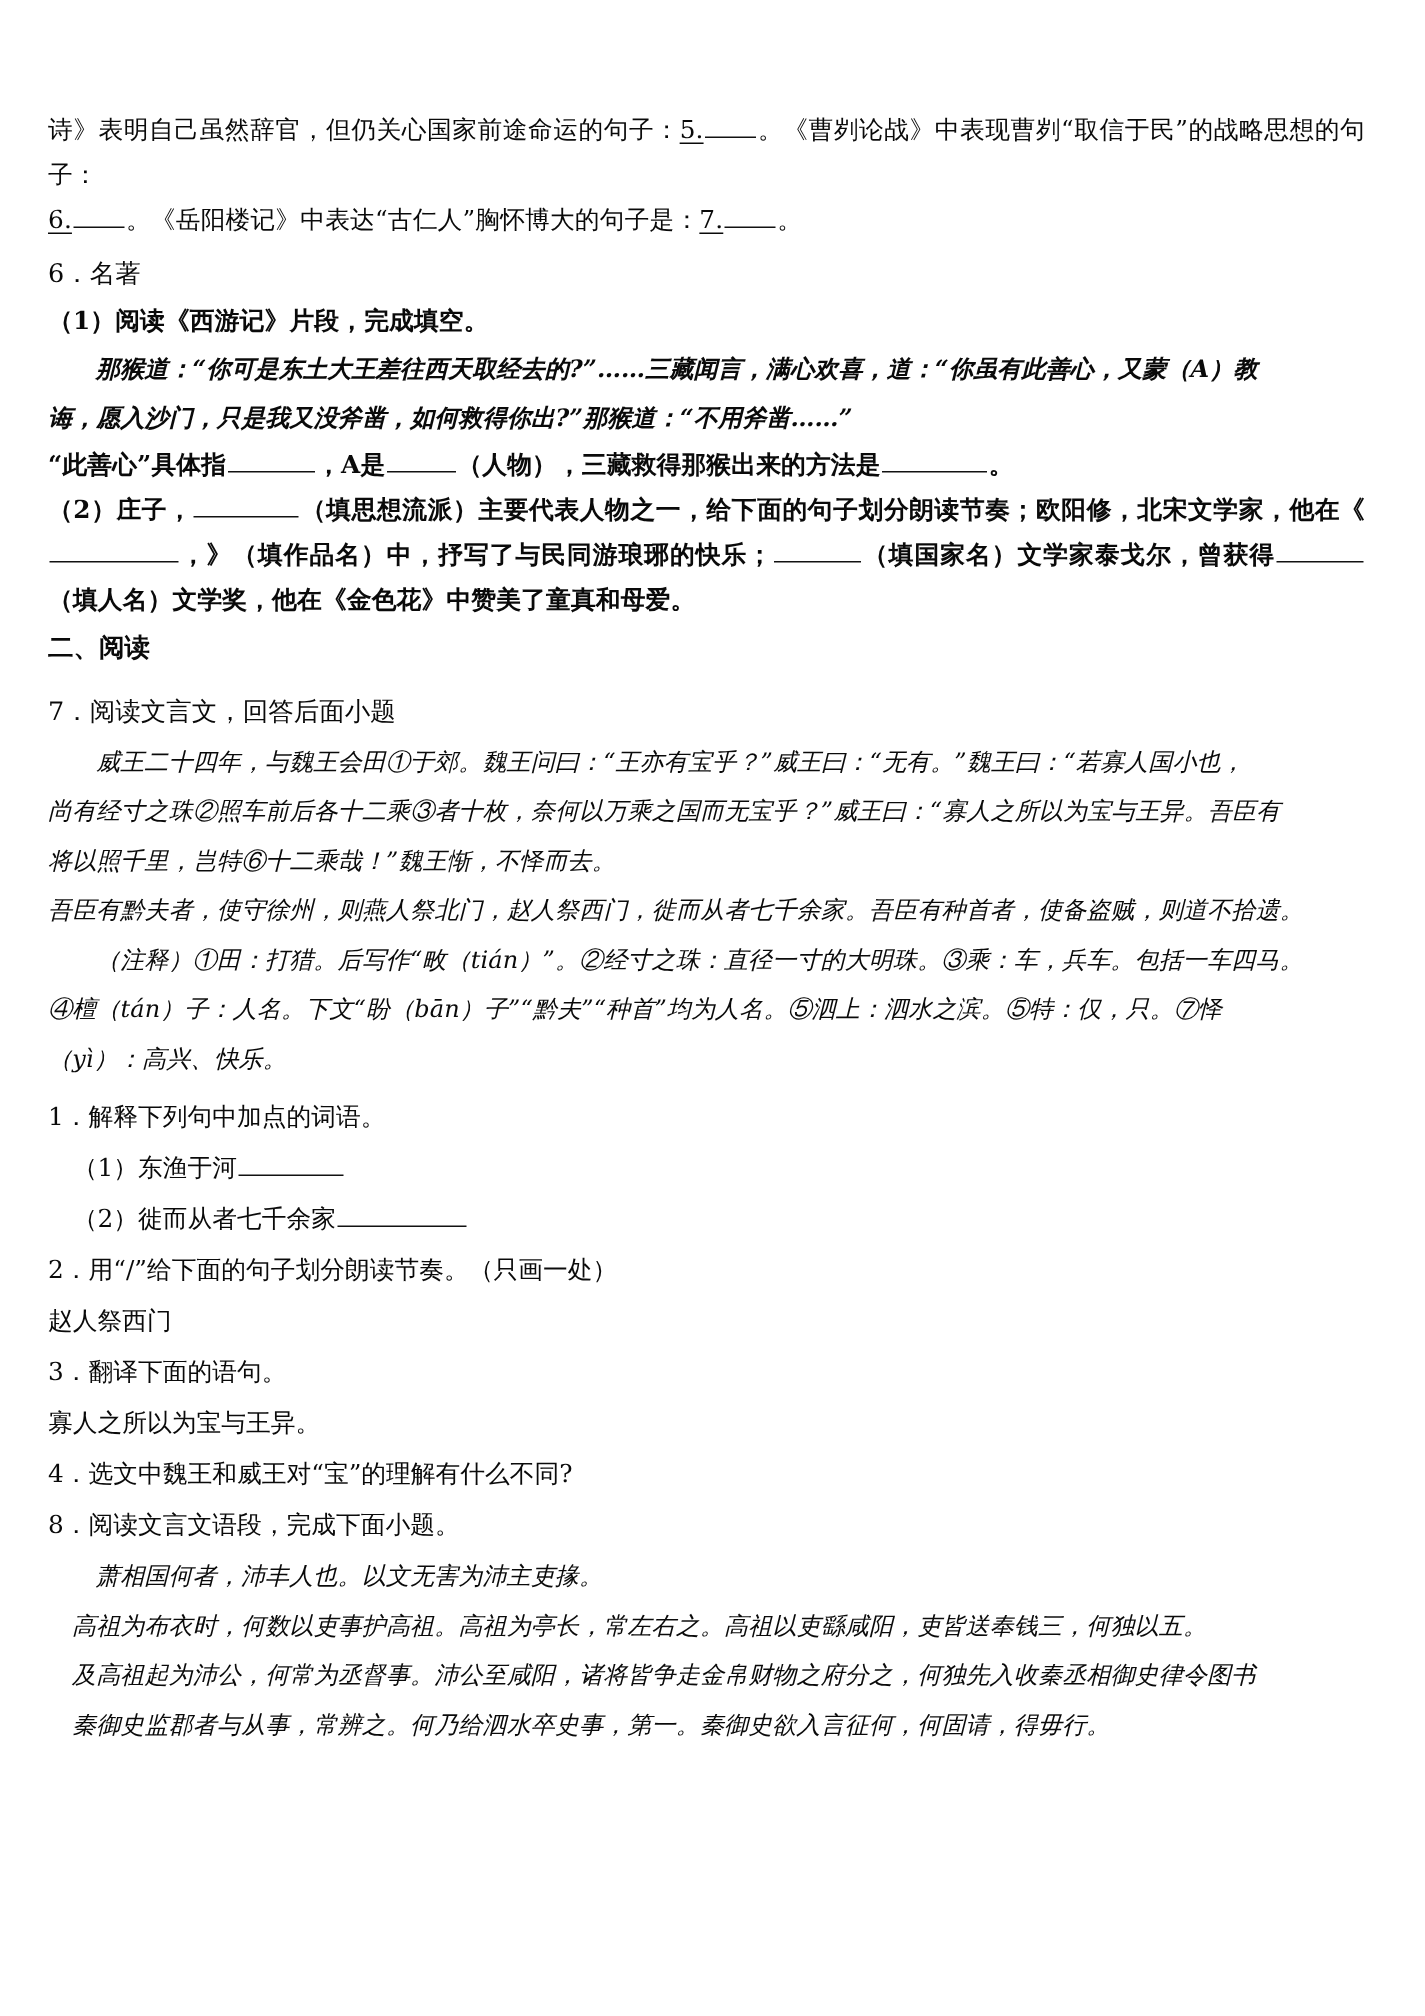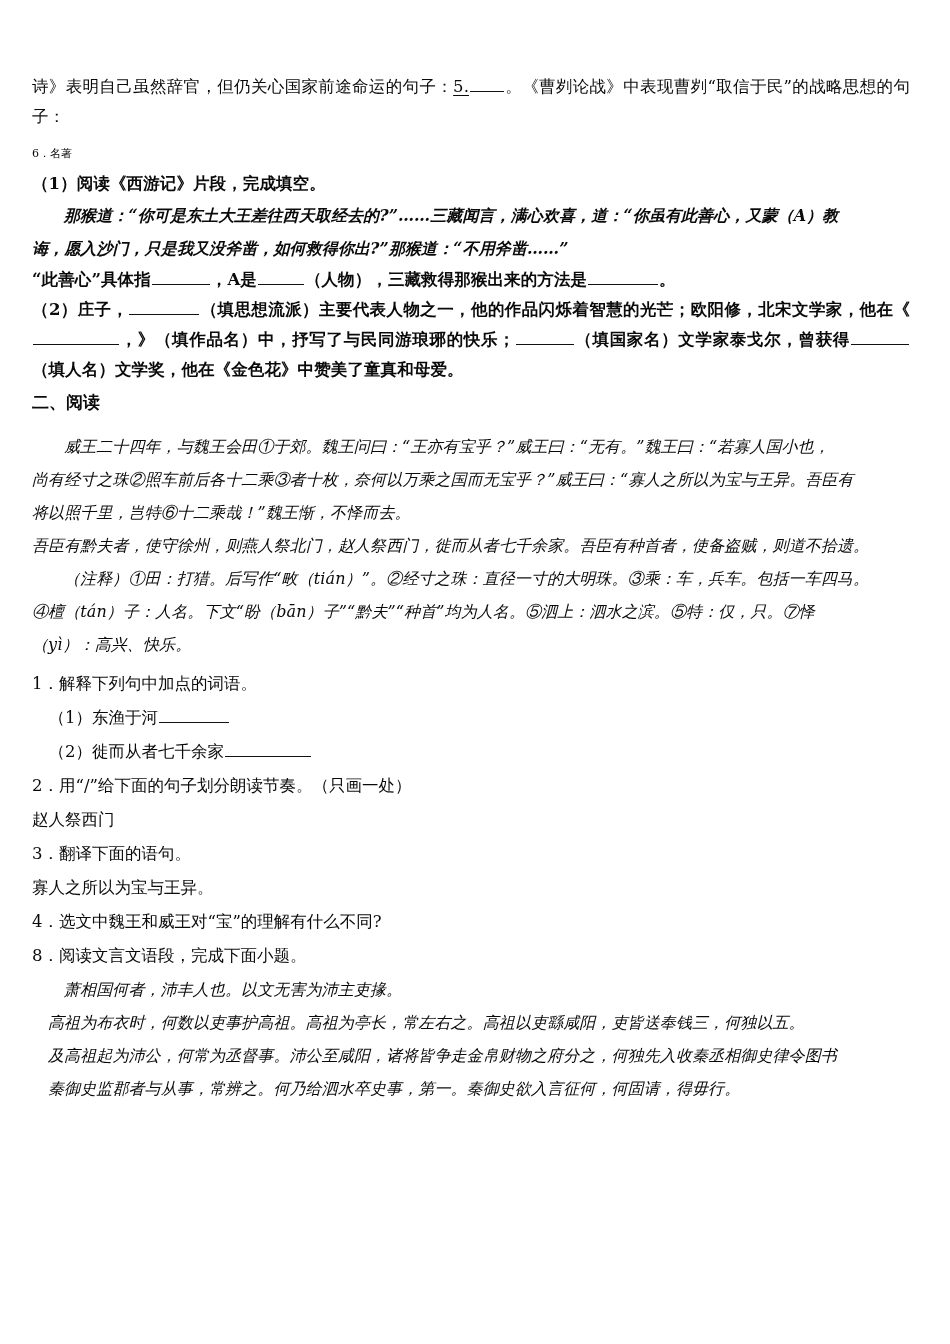--- a/index.html
+++ b/index.html
@@ -51,21 +51,21 @@
   .indent2 { text-indent: 2em; }
   .indent1 { text-indent: 1em; }
 
   .sec-head {
     font-size: 17px;
     font-weight: bold;
     line-height: 30px;
     margin: 2px 0 13px 0;
   }
   .q-head {
-    font-size: 11px;
+    font-size: 17px;
     line-height: 31px;
     margin: 0;
   }
 
   .gap-sm { height: 6px; }
 
   
   .ul {                    
     text-decoration: underline;
     text-underline-offset: 3px;
@@ -93,42 +93,48 @@
 </head>
 <body>
 
 <div class="page">
   <div class="doc">
 
     <p class="p sun">
       <span>诗》表明自己虽然辞官，但仍关心国家前途命运的句子：</span><span class="ul">5.</span><span class="blank b-xs"></span><span>。《曹刿论战》中表现曹刿“取信于民”的战略思想的句子：</span>
     </p>
 
+    <p class="p sun">
+      <span class="ul">6.</span><span class="blank b-xs"></span><span>。《岳阳楼记》中表达“古仁人”胸怀博大的句子是：</span><span class="ul">7.</span><span class="blank b-xs"></span><span>。</span>
+    </p>
 
     <div class="gap-sm"></div>
 
     <p class="q-head sun">
       <span>6．</span><span>名著</span>
     </p>
 
     <p class="p sun bold">（1）阅读《西游记》片段，完成填空。</p>
 
     <p class="p kai bold indent2">那猴道：“你可是东土大王差往西天取经去的?”……三藏闻言，满心欢喜，道：“你虽有此善心，又蒙（A）教</p>
     <p class="p kai bold">诲，愿入沙门，只是我又没斧凿，如何救得你出?”那猴道：“不用斧凿……”</p>
 
     <p class="p sun bold">
       <span>“此善心”具体指</span><span class="blank b-md"></span><span>，A是</span><span class="blank b-sm"></span><span>（人物），三藏救得那猴出来的方法是</span><span class="blank b-lg"></span><span>。</span>
     </p>
 
     <p class="p sun bold">
-      <span>（2）庄子，</span><span class="blank b-lg"></span><span>（填思想流派）主要代表人物之一，他的作品闪烁着智慧的光芒；欧阳修，北宋文学家，他在《</span><span class="blank b-xl"></span><span>，》（填作品名）中，抒写了与民同游琅琊的快乐；</span><span class="blank b-md"></span><span>（填国家名）文学家泰戈尔，曾获得</span><span class="blank b-md"></span><span>（填人</span><span>名）文学奖，他在《金色花》中赞美了童真和母爱。</span>
+      <span>（2）庄子，</span><span class="blank b-lg"></span><span>（填思想流派）主要代表人物之一，给下面的句子划分朗读节奏；欧阳修，北宋文学家，他在《</span><span class="blank b-xl"></span><span>，》（填作品名）中，抒写了与民同游琅琊的快乐；</span><span class="blank b-md"></span><span>（填国家名）文学家泰戈尔，曾获得</span><span class="blank b-md"></span><span>（填人</span><span>名）文学奖，他在《金色花》中赞美了童真和母爱。</span>
     </p>
 
     <p class="sec-head sun">二、阅读</p>
 
+    <p class="q-head sun">
+      <span>7．</span><span>阅读文言文，回答后面小题</span>
+    </p>
 
     <p class="p kai indent2">威王二十四年，与魏王会田①于郊。魏王问曰：“王亦有宝乎？”威王曰：“无有。”魏王曰：“若寡人国小也，</p>
     <p class="p kai">尚有经寸之珠②照车前后各十二乘③者十枚，奈何以万乘之国而无宝乎？”威王曰：“寡人之所以为宝与王异。吾臣有</p>
     <p class="p kai">将以照千里，岂特⑥十二乘哉！”魏王惭，不怿而去。</p>
     <p class="p kai">吾臣有黔夫者，使守徐州，则燕人祭北门，赵人祭西门，徙而从者七千余家。吾臣有种首者，使备盗贼，则道不拾遗。</p>
 
     <p class="p kai indent2">（注释）①田：打猎。后写作“畋（tián）”。②经寸之珠：直径一寸的大明珠。③乘：车，兵车。包括一车四马。</p>
     <p class="p kai">④檀（tán）子：人名。下文“盼（bān）子”“黔夫”“种首”均为人名。⑤泗上：泗水之滨。⑤特：仅，只。⑦怿</p>
     <p class="p kai">（yì）：高兴、快乐。</p>
 

